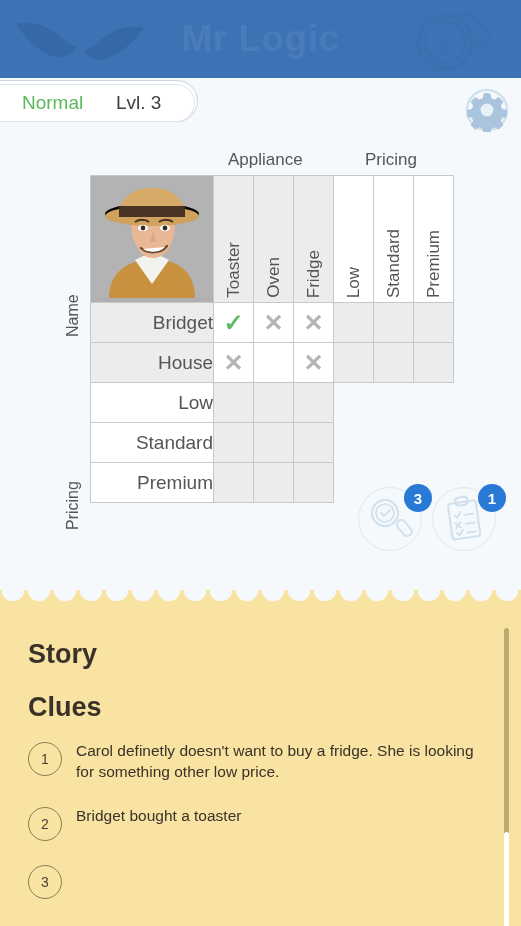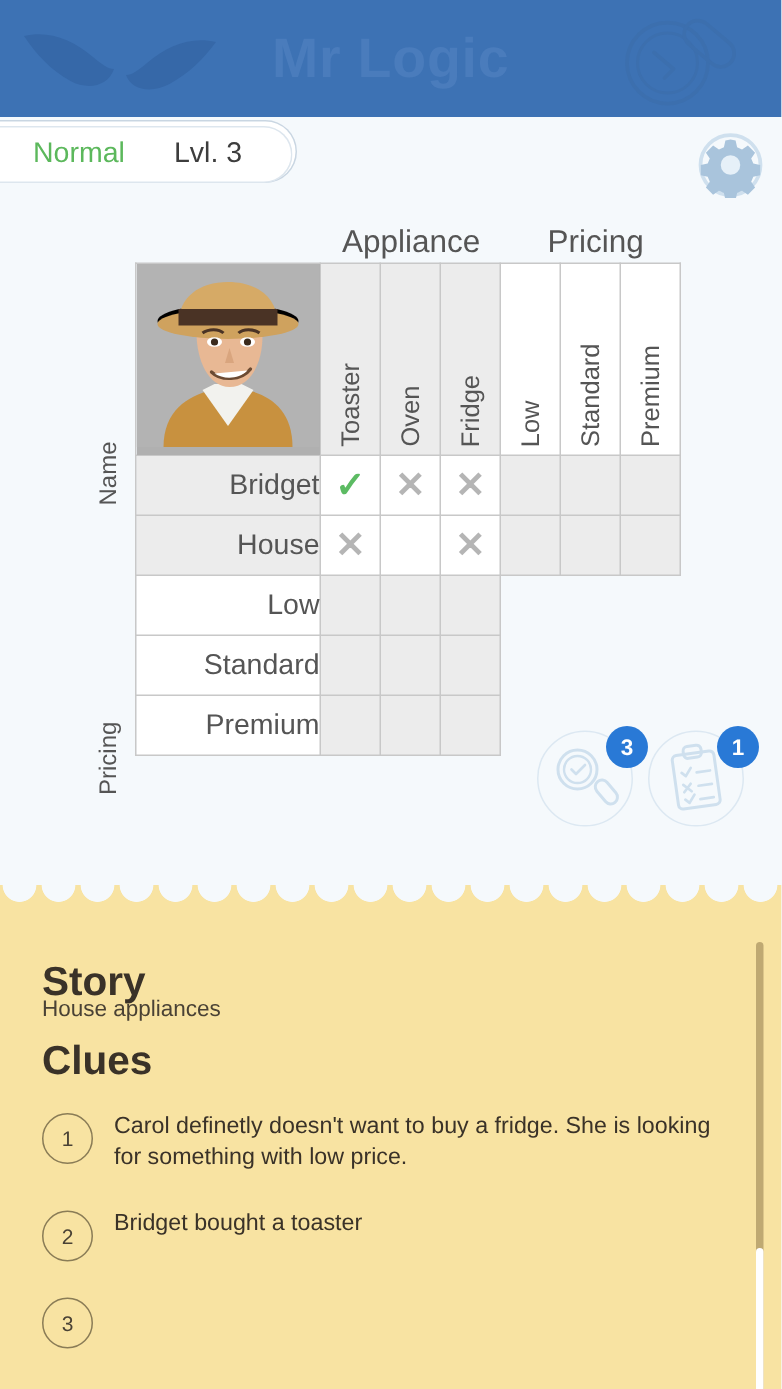--- a/index.html
+++ b/index.html
@@ -54,21 +54,21 @@
   }
   .gear-btn{
     position:absolute;right:12px;top:88px;width:44px;height:44px;
     cursor:pointer;
   }
 
   
   .grid-area{position:absolute;left:0;top:140px;width:521px;height:450px;}
 
   .cat-top{
-    position:absolute;font-size:21px;color:#555;
+    position:absolute;font-size:17px;color:#555;
   }
   .cat-appliance{left:228px;top:10px;}
   .cat-pricing{left:365px;top:10px;}
 
   .cat-side{
     position:absolute;font-size:16px;color:#555;
     transform:rotate(-90deg);transform-origin:left top;white-space:nowrap;
   }
   .cat-name{left:64px;top:197px;}
   .cat-pricing-side{left:64px;top:390px;}
@@ -337,27 +337,26 @@
         <line x1="32" y1="45" x2="41" y2="45" stroke="#cfe0ee" stroke-width="1.8" stroke-linecap="round"></line>
       </g>
     </svg>
   </div>
   <div class="badge badge-notes">1</div>
 
   <div class="clues-panel">
     <div class="scallop"></div>
     <div class="clues-inner">
       <div class="story-title">Story</div>
-      <div class="story-text">House appliances</div>
       <div class="clues-title">Clues</div>
 
       <div class="clue-list">
         <div class="clue">
           <div class="clue-num">1</div>
-          <div class="clue-text">Carol definetly doesn't want to buy a fridge. She is looking for something with low price.</div>
+          <div class="clue-text">Carol definetly doesn't want to buy a fridge. She is looking for something other low price.</div>
         </div>
         <div class="clue">
           <div class="clue-num">2</div>
           <div class="clue-text">Bridget bought a toaster</div>
         </div>
         <div class="clue">
           <div class="clue-num">3</div>
         </div>
       </div>
 

